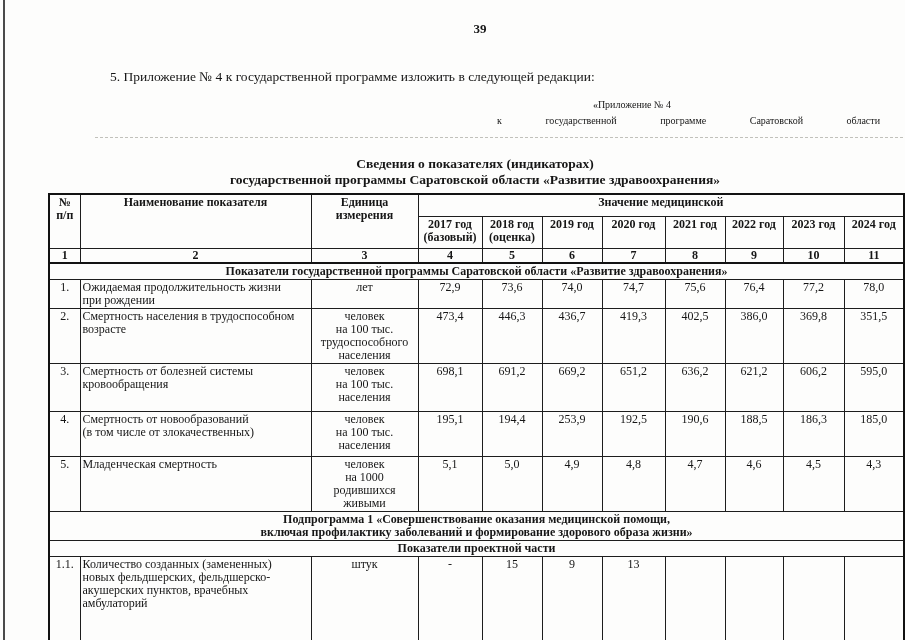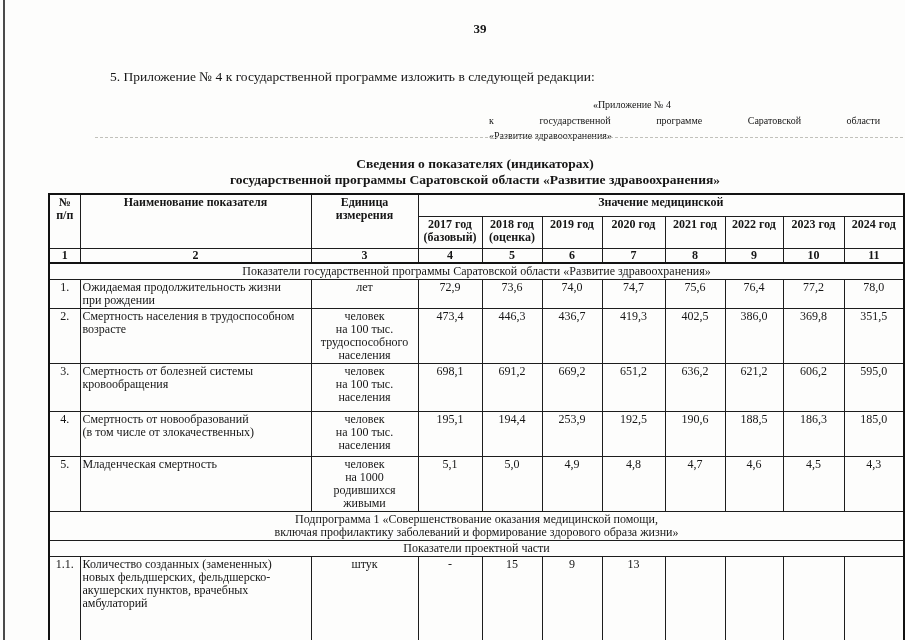--- a/index.html
+++ b/index.html
@@ -6,53 +6,52 @@
   body {
     width:905px; height:640px; position:relative; overflow:hidden;
     background:#fdfdfc; color:#161616;
     font-family:"Liberation Serif", serif;
   }
   .scan-edge { position:absolute; left:3px; top:0; width:2px; height:640px; background:#4b4b4b; }
   .page-number { position:absolute; top:21px; left:45px; width:870px; text-align:center; font-size:13px;font-weight:bold; }
   .intro { position:absolute; top:69px; left:110px; font-size:13.5px; white-space:nowrap; }
   .annex { position:absolute; top:97px; left:489px; width:391px; font-size:10px; line-height:15.5px; }
   .annex-line1 { text-align:center; padding-right:105px; }
-  .annex-line2 { text-align:justify; text-align-last:justify; }
+  .annex-line2 { text-align:justify; text-align-last:justify;margin-left:8px; }
   .annex-line3 { text-align:left; }
   .artifact-line { position:absolute; top:137px; left:95px; width:808px; border-top:1px dashed #c1c1bb; height:0; }
   .doc-title { position:absolute; top:156px; left:35px; width:880px; text-align:center; font-weight:bold; font-size:13.5px; line-height:16px; white-space:pre-line; }
 
   table.indicators { position:absolute; left:48px; top:193px; width:855px;
     border-collapse:collapse; table-layout:fixed; font-size:12px; line-height:13px;
     border:2px solid #121212; }
   .indicators th, .indicators td { border:1px solid #1d1d1d; padding:1px 2px; vertical-align:top; overflow:hidden; }
   .indicators th { font-weight:bold; text-align:center; white-space:pre-line; }
   .hdr-row1 th { height:19px; }
   .year-row th { height:29px; }
   .colnum-row td { border-bottom:2px solid #121212; font-weight:bold; text-align:center; height:13px; padding:0 2px; }
-  .section-cell { font-weight:normal; text-align:center; white-space:pre-line;
+  .section-cell { font-weight:bold; text-align:center; white-space:pre-line;
     border-top:2px solid #121212; border-bottom:2px solid #121212;margin-top:15px; }
   .num-cell { text-align:center; }
   .name-cell { text-align:left; white-space:pre-line; padding-left:3px; }
   .unit-cell { text-align:center; white-space:pre-line; }
   .value-cell { text-align:center;margin-left:13px; }
 </style>
 </head>
 <body>
 
 <div class="scan-edge"></div>
 
 <div class="page-number">39</div>
 
 <div class="intro">5. Приложение № 4 к государственной программе изложить в следующей редакции:</div>
 
 <div class="annex">
   <div class="annex-line1">«Приложение № 4</div>
   <div class="annex-line2">к государственной программе Саратовской области</div>
-  <div class="annex-line3">«Развитие здравоохранения»</div>
 </div>
 
 <div class="artifact-line"></div>
 
 <div class="doc-title">Сведения о показателях (индикаторах)
 государственной программы Саратовской области «Развитие здравоохранения»</div>
 
 <table class="indicators">
   <colgroup>
     <col style="width:31px">

